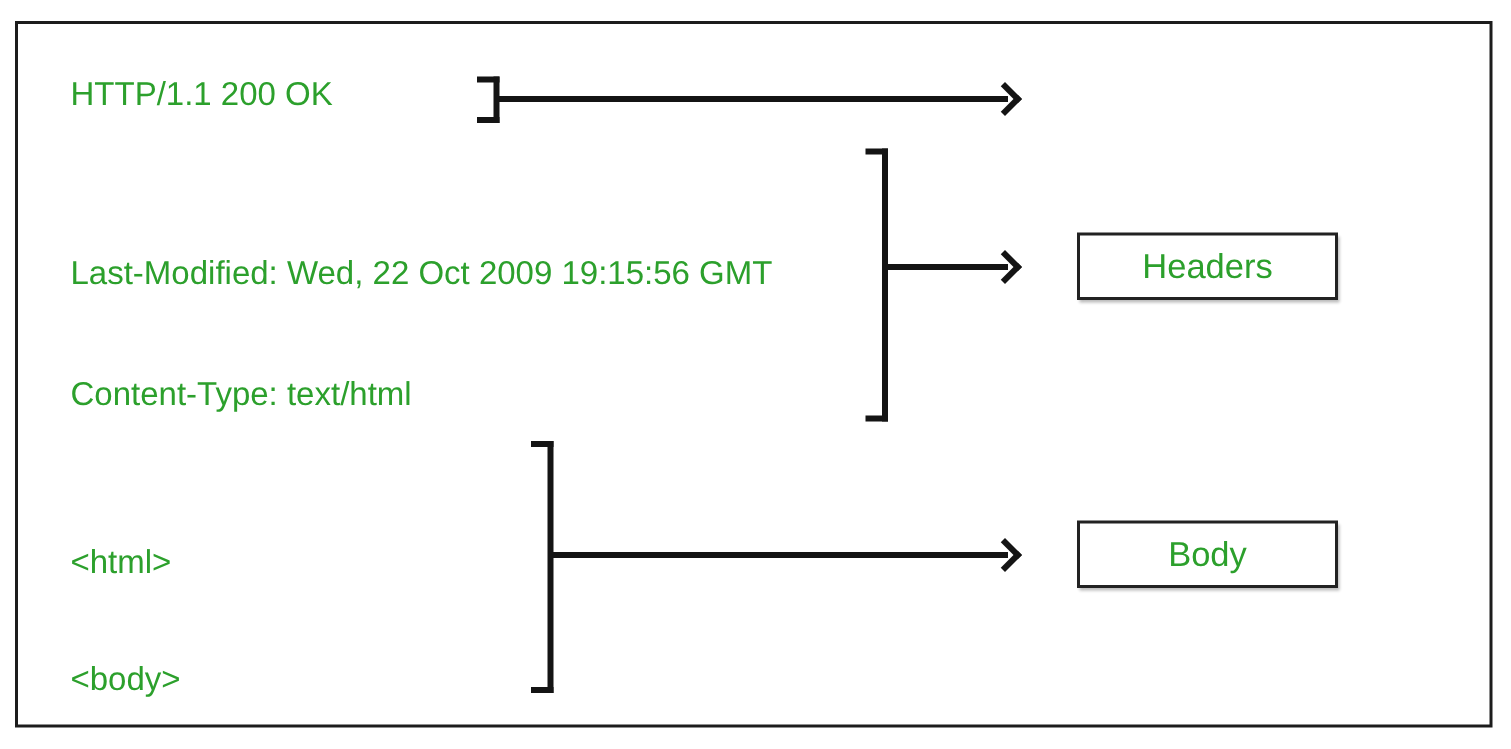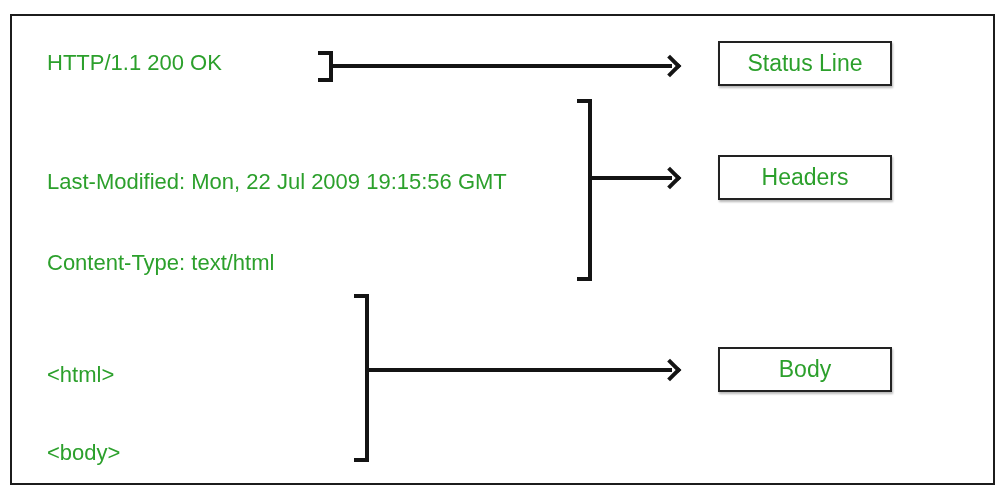--- a/index.html
+++ b/index.html
@@ -55,21 +55,21 @@
 </style>
 </head>
 <body>
 
 <div class="canvas">
   <div class="frame"></div>
 
   <div class="gtext status-text">HTTP/1.1 200 OK</div>
 
   <div class="gtext headers-text">
-    <div>Last-Modified: Mon, 22 Jul 2009 19:15:56 GMT</div>
+    <div>Last-Modified: Wed, 22 Oct 2009 19:15:56 GMT</div>
     <div>Content-Type: text/html</div>
     
   </div>
 
   <div class="gtext body-text">
     <div>&lt;html&gt;</div>
     <div>&lt;body&gt;</div>
     
     
     
@@ -79,22 +79,19 @@
   <div class="bracket bracket-headers"></div>
   <div class="bracket bracket-body"></div>
 
   <div class="shaft shaft-status"></div>
   <div class="chev chev-status"></div>
   <div class="shaft shaft-headers"></div>
   <div class="chev chev-headers"></div>
   <div class="shaft shaft-body"></div>
   <div class="chev chev-body"></div>
 
-  <div class="label-box box-status">
-    <span>Status Line</span>
-  </div>
   <div class="label-box box-body">
     <span>Body</span>
   </div>
   <div class="label-box box-headers">
     <span>Headers</span>
   </div>
 </div>
 
 </body></html>

